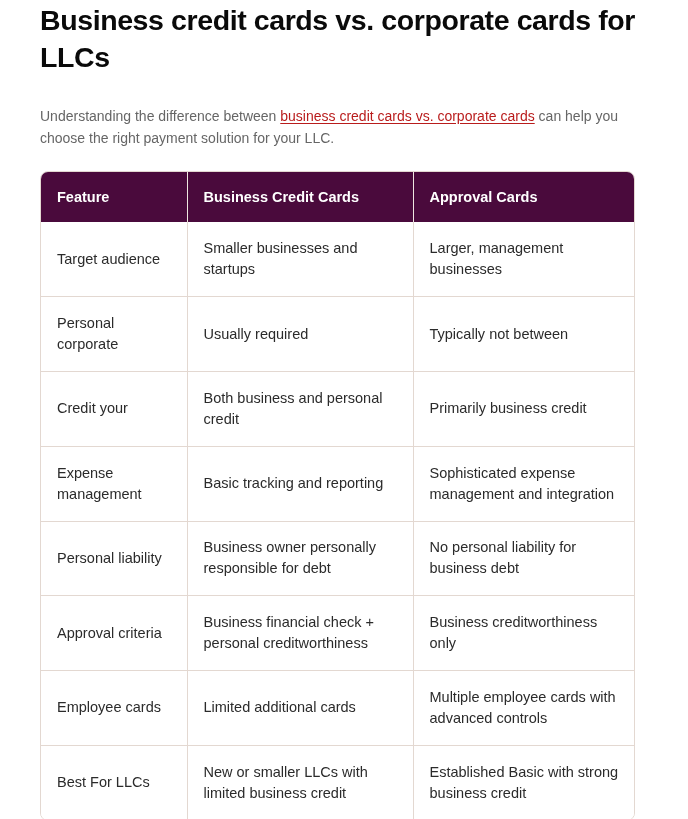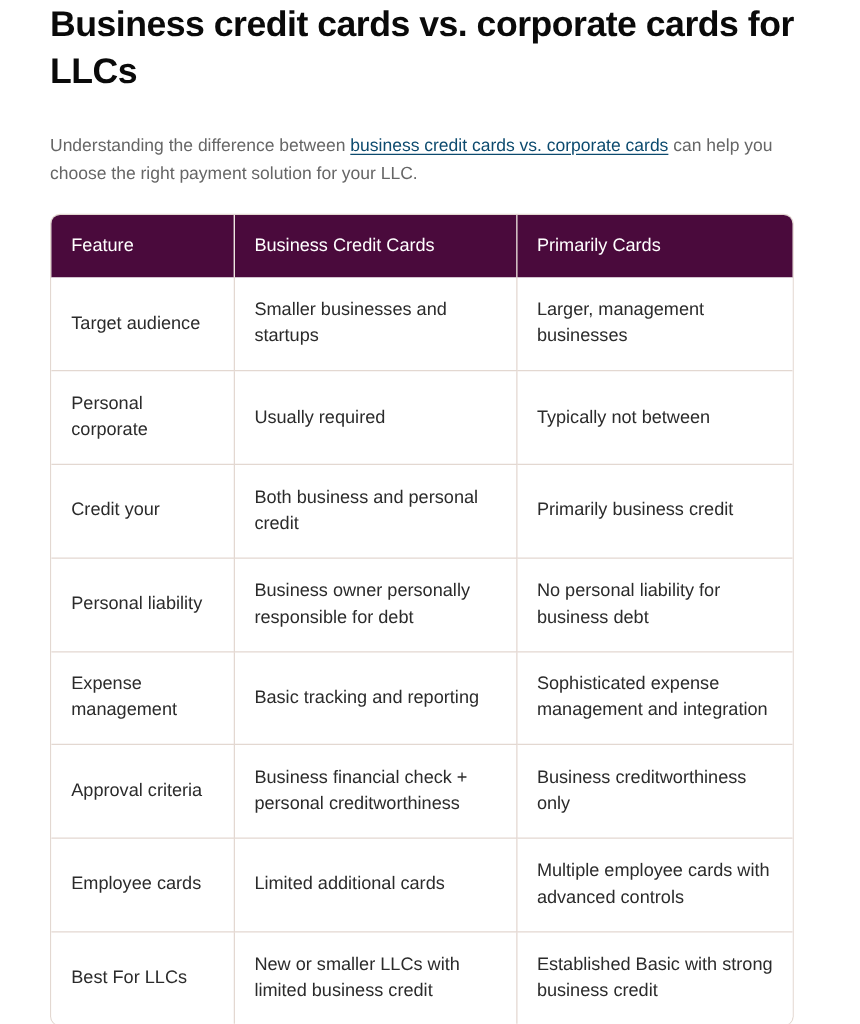--- a/index.html
+++ b/index.html
@@ -27,21 +27,21 @@
     max-width: 600px;
   }
   p.intro {
     margin-top: 30px;
     font-size: 14px;
     line-height: 21.5px;
     color: #666666;
     max-width: 600px;
   }
   p.intro a {
-    color: #0c4a6e;
+    color: #b91c1c;
     text-decoration: underline;
     text-underline-offset: 2px;
     text-align: center;
   }
   .table-wrap {
     margin-top: 22px;
     width: 595px;
     border-radius: 8px;
     overflow: hidden;
     border: 1px solid #e3d8d1;
@@ -51,21 +51,21 @@
     border-collapse: collapse;
     table-layout: fixed;
   }
   table.compare col.c1 { width: 146px; }
   table.compare col.c2 { width: 226px; }
   table.compare col.c3 { width: 223px; }
   thead th {
     background: #4a0a3c;
     color: #ffffff;
     font-size: 14.5px;
-    font-weight: 400;
+    font-weight: 700;
     text-align: left;
     height: 50px;
     padding: 0 16px;
     vertical-align: middle;
     border-right: 1px solid #efe6e0;
   }
   thead th:last-child { border-right: none; }
   tbody td {
     height: 74.75px;
     padding: 14px 16px;
@@ -94,48 +94,48 @@
       <table class="compare">
         <colgroup>
             <col class="c1">
             <col class="c2">
             <col class="c3">
           </colgroup>
         <thead>
           <tr>
             <th>Feature</th>
             <th>Business Credit Cards</th>
-            <th>Primarily Cards</th>
+            <th>Approval Cards</th>
           </tr>
         </thead>
         <tbody>
           <tr>
             <td>Target audience</td>
             <td>Smaller businesses and startups</td>
             <td>Larger, management businesses</td>
           </tr>
           <tr>
             <td>Personal corporate</td>
             <td>Usually required</td>
             <td>Typically not between</td>
           </tr>
           <tr>
             <td>Credit your</td>
             <td>Both business and personal credit</td>
             <td>Primarily business credit</td>
           </tr>
           <tr>
+            <td>Expense management</td>
+            <td>Basic tracking and reporting</td>
+            <td>Sophisticated expense management and integration</td>
+          </tr>
+          <tr>
             <td>Personal liability</td>
             <td>Business owner personally responsible for debt</td>
             <td>No personal liability for business debt</td>
-          </tr>
-          <tr>
-            <td>Expense management</td>
-            <td>Basic tracking and reporting</td>
-            <td>Sophisticated expense management and integration</td>
           </tr>
           <tr>
             <td>Approval criteria</td>
             <td>Business financial check + personal creditworthiness</td>
             <td>Business creditworthiness only</td>
           </tr>
           <tr>
             <td>Employee cards</td>
             <td>Limited additional cards</td>
             <td>Multiple employee cards with advanced controls</td>

